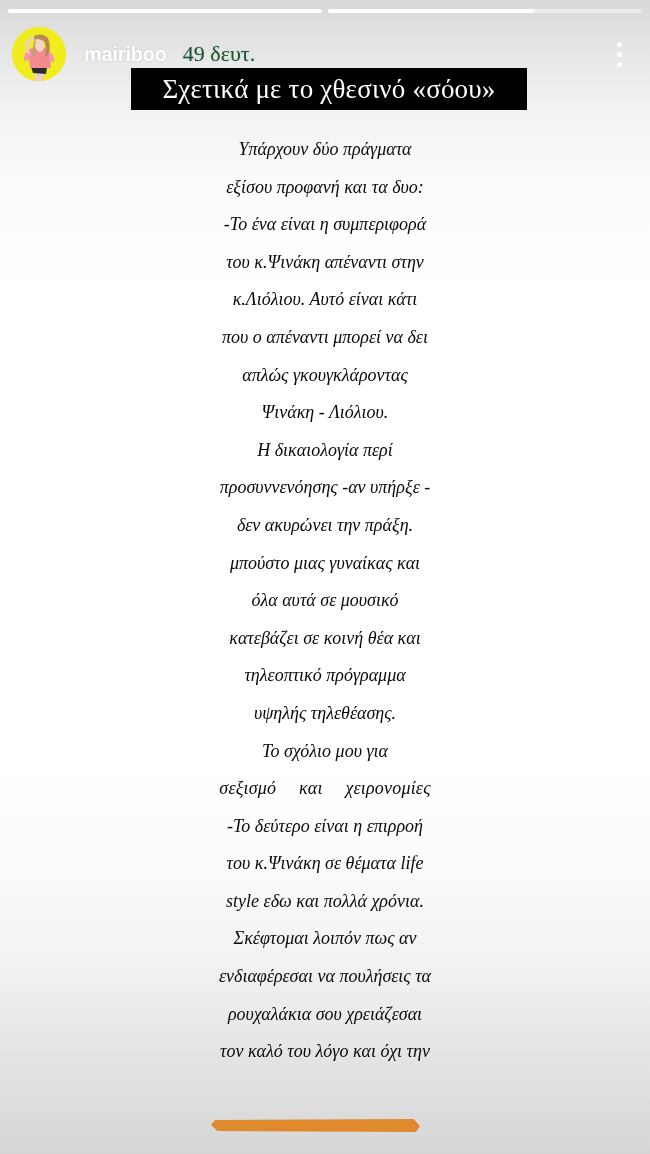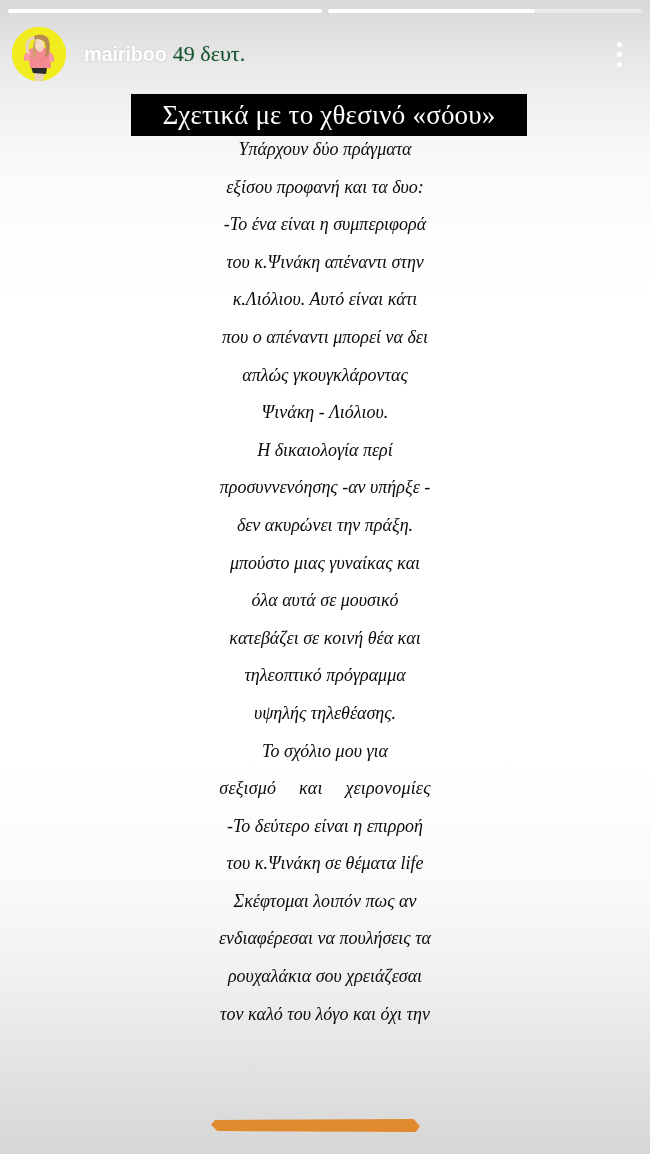--- a/index.html
+++ b/index.html
@@ -49,21 +49,21 @@
   }
 
   .avatar {
     width:54px; height:54px; border-radius:50%;
     overflow:hidden; flex:0 0 auto;
     background:#f0ec1e; position:relative;
   }
   .avatar svg { display:block; width:54px; height:54px; }
 
   .user-meta {
-    margin-left:18px; display:flex; align-items:baseline; gap:6px;
+    margin-left:18px; display:flex; align-items:baseline; gap:16px;
     flex:1 1 auto;
   }
   .username {
     font-family:"Liberation Sans", sans-serif;
     font-weight:bold; font-size:20px; color:#ffffff;
     letter-spacing:-0.2px;
     text-shadow:0 0 2px rgba(120,120,120,0.35);
   }
   .timestamp {
     font-family:"Liberation Serif", serif;
@@ -76,21 +76,21 @@
     display:flex; flex-direction:column; align-items:center;
     justify-content:center; gap:5px; margin-right:8px;
   }
   .more-menu span {
     display:block; width:5px; height:5px; border-radius:50%;
     background:#ffffff;
   }
 
   
   .title-banner {
-    position:absolute; top:94px; left:131px;
+    position:absolute; top:68px; left:131px;
     width:396px; height:42px;
     background:#000000;
     display:flex; align-items:center; justify-content:center;
     z-index:4;
   }
   .title-banner .title-text {
     color:#ffffff;
     font-family:"Liberation Serif", serif;
     font-size:27px; line-height:1; white-space:nowrap;
     letter-spacing:0.2px;
@@ -194,19 +194,20 @@
     <div class="body-line">δεν ακυρώνει την πράξη.</div>
     <div class="body-line">μπούστο μιας γυναίκας και</div>
     <div class="body-line">όλα αυτά σε μουσικό</div>
     <div class="body-line">κατεβάζει σε κοινή θέα και</div>
     <div class="body-line">τηλεοπτικό πρόγραμμα</div>
     <div class="body-line">υψηλής τηλεθέασης.</div>
     <div class="body-line">Το σχόλιο μου για</div>
     <div class="body-line justified-gap">σεξισμό και χειρονομίες</div>
     <div class="body-line">-Το δεύτερο είναι η επιρροή</div>
     <div class="body-line">του κ.Ψινάκη σε θέματα life</div>
+    <div class="body-line">style εδω και πολλά χρόνια.</div>
     <div class="body-line">Σκέφτομαι λοιπόν πως αν</div>
     <div class="body-line">ενδιαφέρεσαι να πουλήσεις τα</div>
     <div class="body-line">ρουχαλάκια σου χρειάζεσαι</div>
     <div class="body-line">τον καλό του λόγο και όχι την</div>
   </div>
 
 <div class="orange-stroke"></div>
 
 </body></html>

